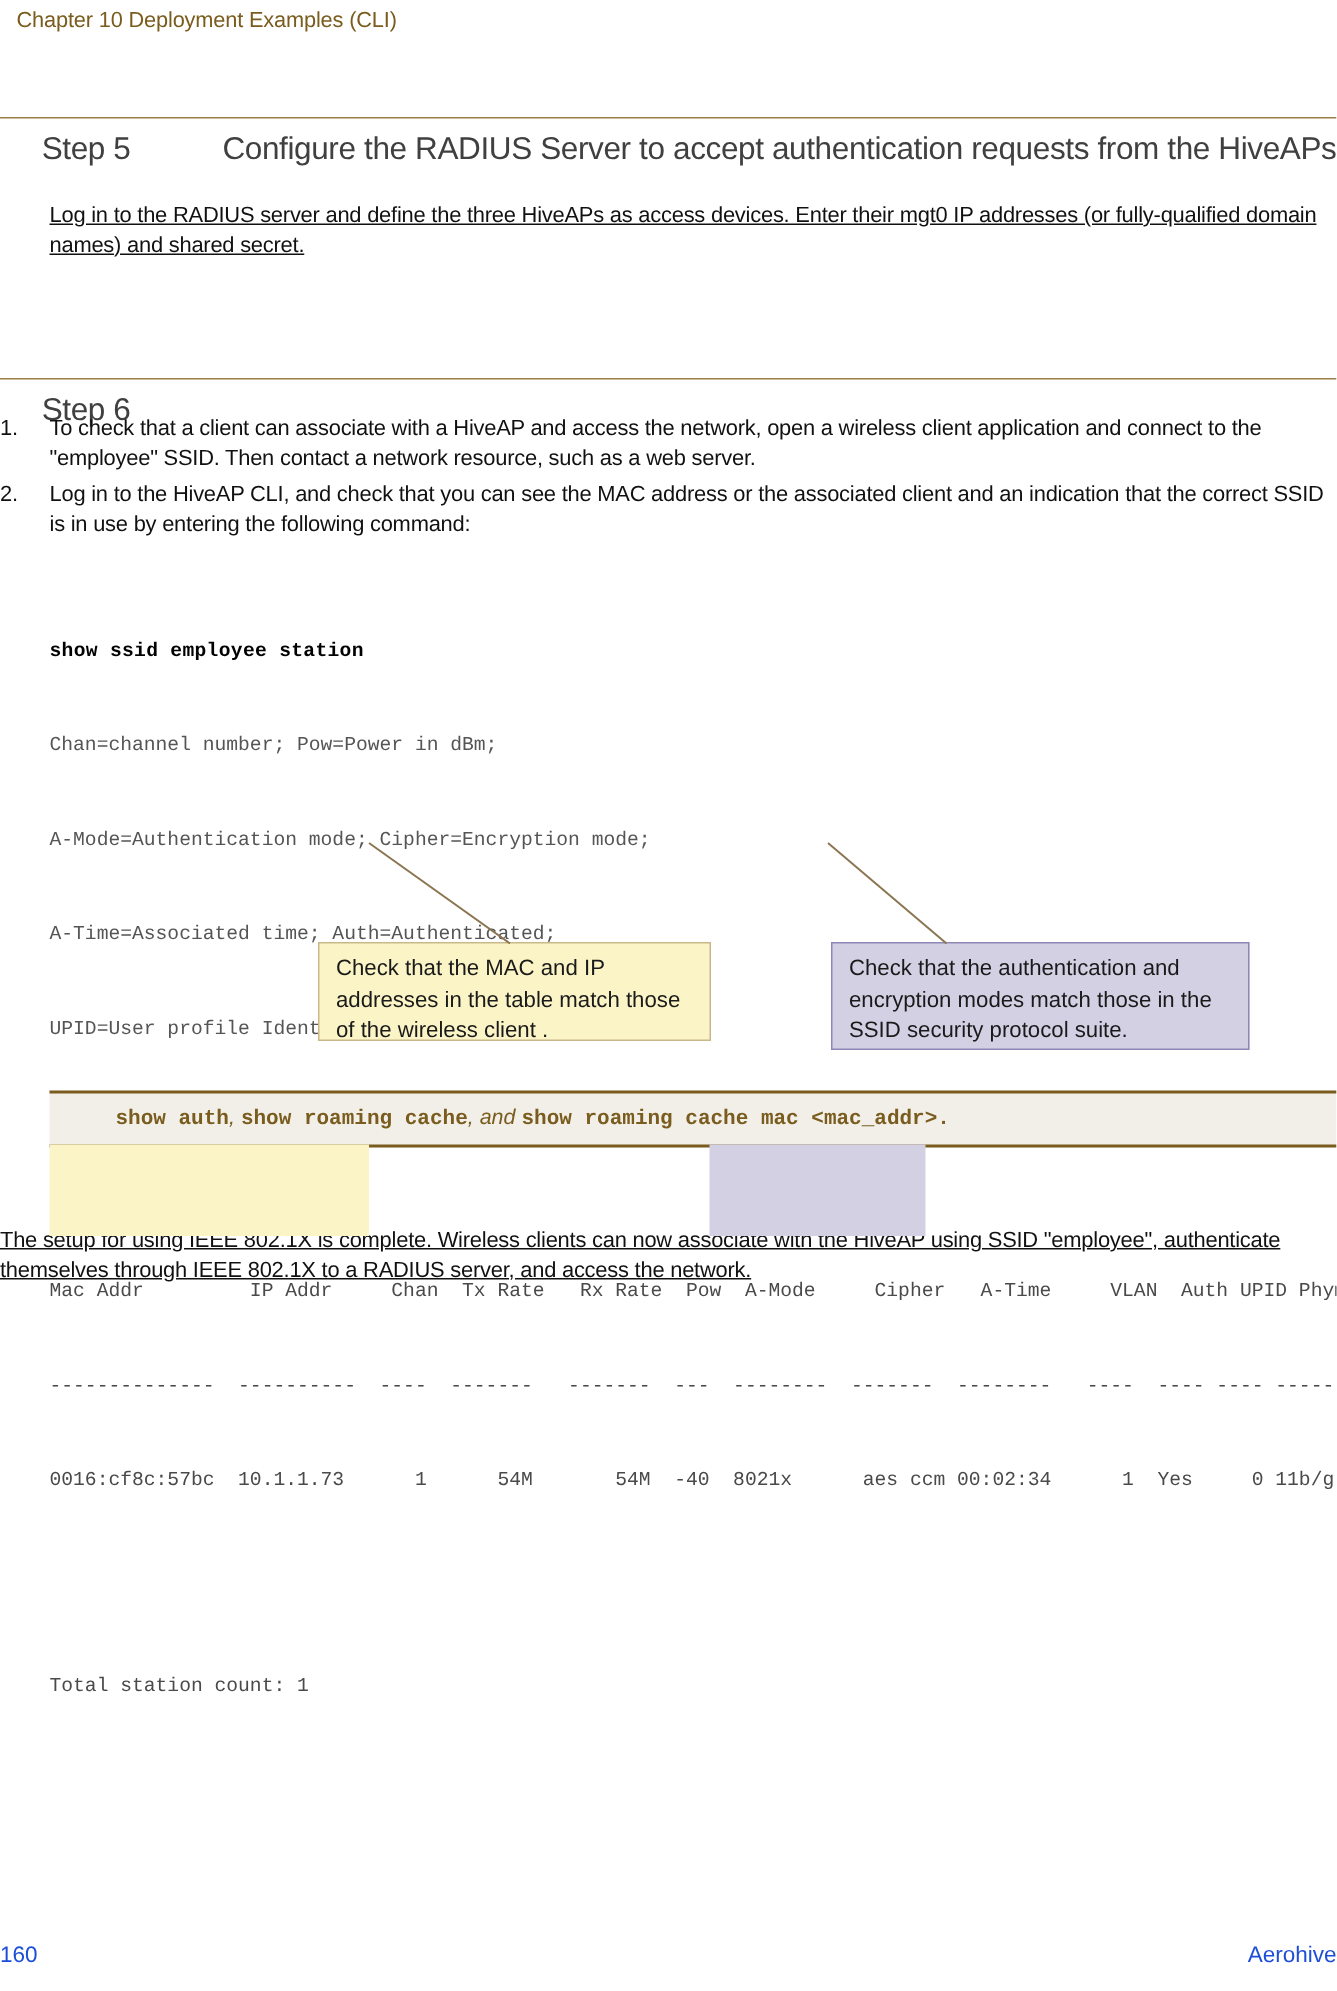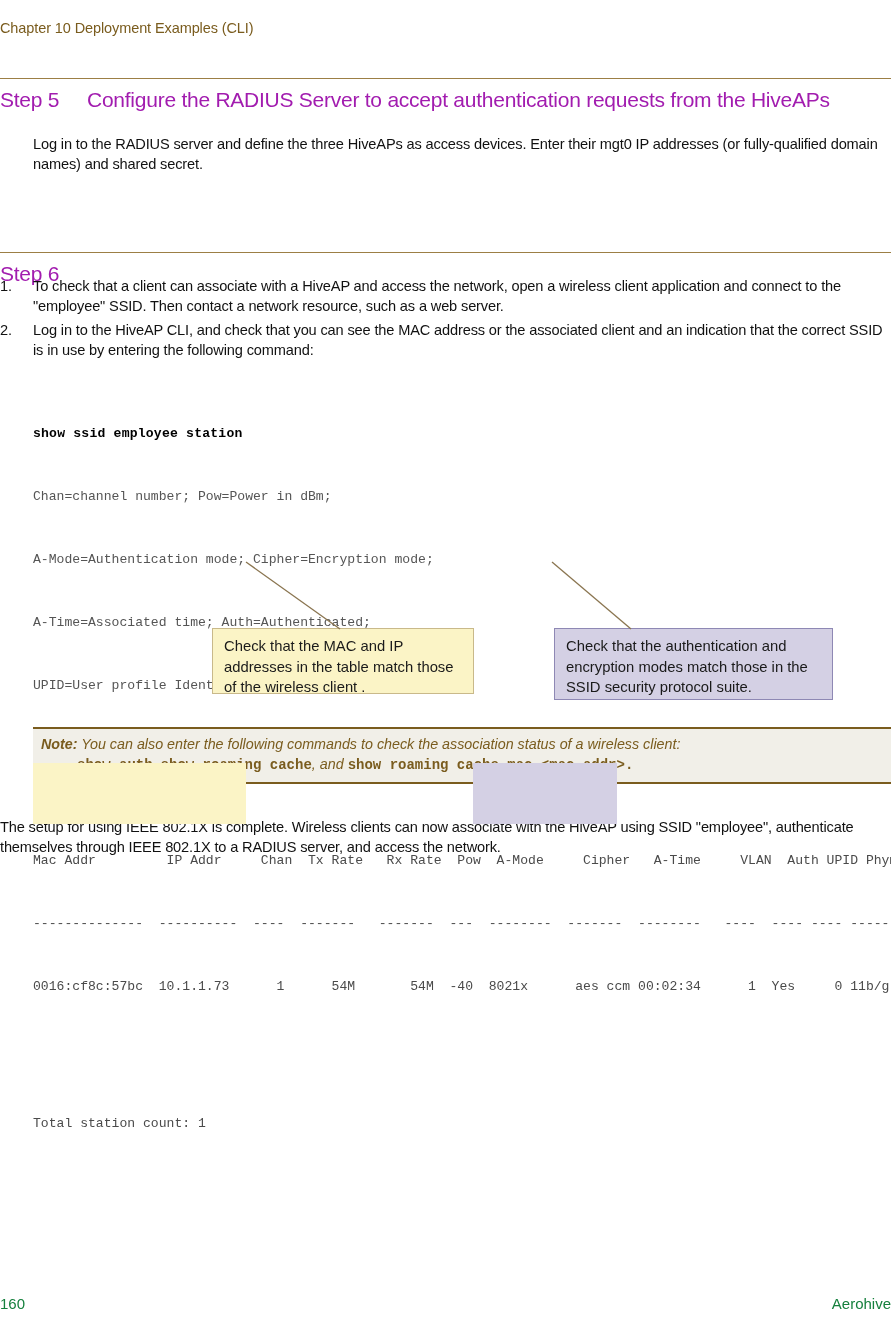--- a/index.html
+++ b/index.html
@@ -12,67 +12,69 @@
     height: 1327px;
     position: relative;
     font-family: "Liberation Sans", sans-serif;
     color: #000000;
     overflow: hidden;
   }
 
   
   .running-header {
     position: absolute;
-    left: 0;
+    left: 11px;
     top: 0;
     width: 762px;
     height: 24px;
     color: #7A5C1E;
     font-size: 14.5px;
     line-height: 20px;
-    padding-top: 18px;
+    padding-top: 4px;
     box-sizing: border-box;
     letter-spacing: -0.1px;
   }
 
   
   .step-block {
     position: absolute;
     left: 0;
     width: 891px;
   }
   .step-rule {
     height: 1px;
     background: #9C7F45;
     width: 891px;
   }
   .step-head {
     display: flex;
     align-items: baseline;
     font-size: 21px;
     line-height: 26px;
-    color: #a21caf;
+    color: #404040;
     padding-top: 8px;
     letter-spacing: -0.25px;
+    text-align: right;
   }
   .step-label {
     width: 87px;
     flex: 0 0 87px;
   }
   .step-title {
     flex: 1 1 auto;
   }
 
   
   .para {
     position: absolute;
     font-size: 14.6px;
     line-height: 19.6px;
     color: #111111;
     letter-spacing: -0.15px;
+    text-decoration: underline;
   }
 
   
   .olist {
     position: absolute;
     left: 0;
     width: 891px;
   }
   .olist-item {
     display: flex;
@@ -221,21 +223,21 @@
     font-style: italic;
   }
 
   
   .footer {
     position: absolute;
     left: 0;
     bottom: 12px;
     width: 891px;
     height: 22px;
-    color: #15803d;
+    color: #1d4ed8;
     font-size: 15px;
     line-height: 22px;
   }
   .footer-left {
     position: absolute;
     left: 0;
     top: 0;
   }
   .footer-right {
     position: absolute;
@@ -296,24 +298,20 @@
 
 <svg class="leaders" width="891" height="1327" viewBox="0 0 891 1327">
   <line x1="246" y1="562" x2="340" y2="629" stroke="#8A7550" stroke-width="1.3"></line>
   <line x1="552" y1="562" x2="631" y2="629" stroke="#8A7550" stroke-width="1.3"></line>
 </svg>
 
 <div class="callout callout-yellow">Check that the MAC and IP addresses in the table match those of the wireless client .</div>
 <div class="callout callout-purple">Check that the authentication and encryption modes match those in the SSID security protocol suite.</div>
 
 <div class="notebox">
-  <div class="note-line1">
-    <span class="note-word">Note:</span>
-    <span>You can also enter the following commands to check the association status of a wireless client:</span>
-  </div>
   <div class="note-line2">
     <span class="mono-b">show auth</span><span class="ital">,</span>
     <span class="mono-b">show roaming cache</span><span class="ital">,</span>
     <span class="ital">and</span>
     <span class="mono-b">show roaming cache mac &lt;mac_addr&gt;</span><span class="mono-b">.</span>
   </div>
 </div>
 
 <div class="para" style="left:0px; top:818px; width:862px;">The setup for using IEEE 802.1X is complete. Wireless clients can now associate with the HiveAP using SSID "employee", authenticate themselves through IEEE 802.1X to a RADIUS server, and access the network.</div>
 

